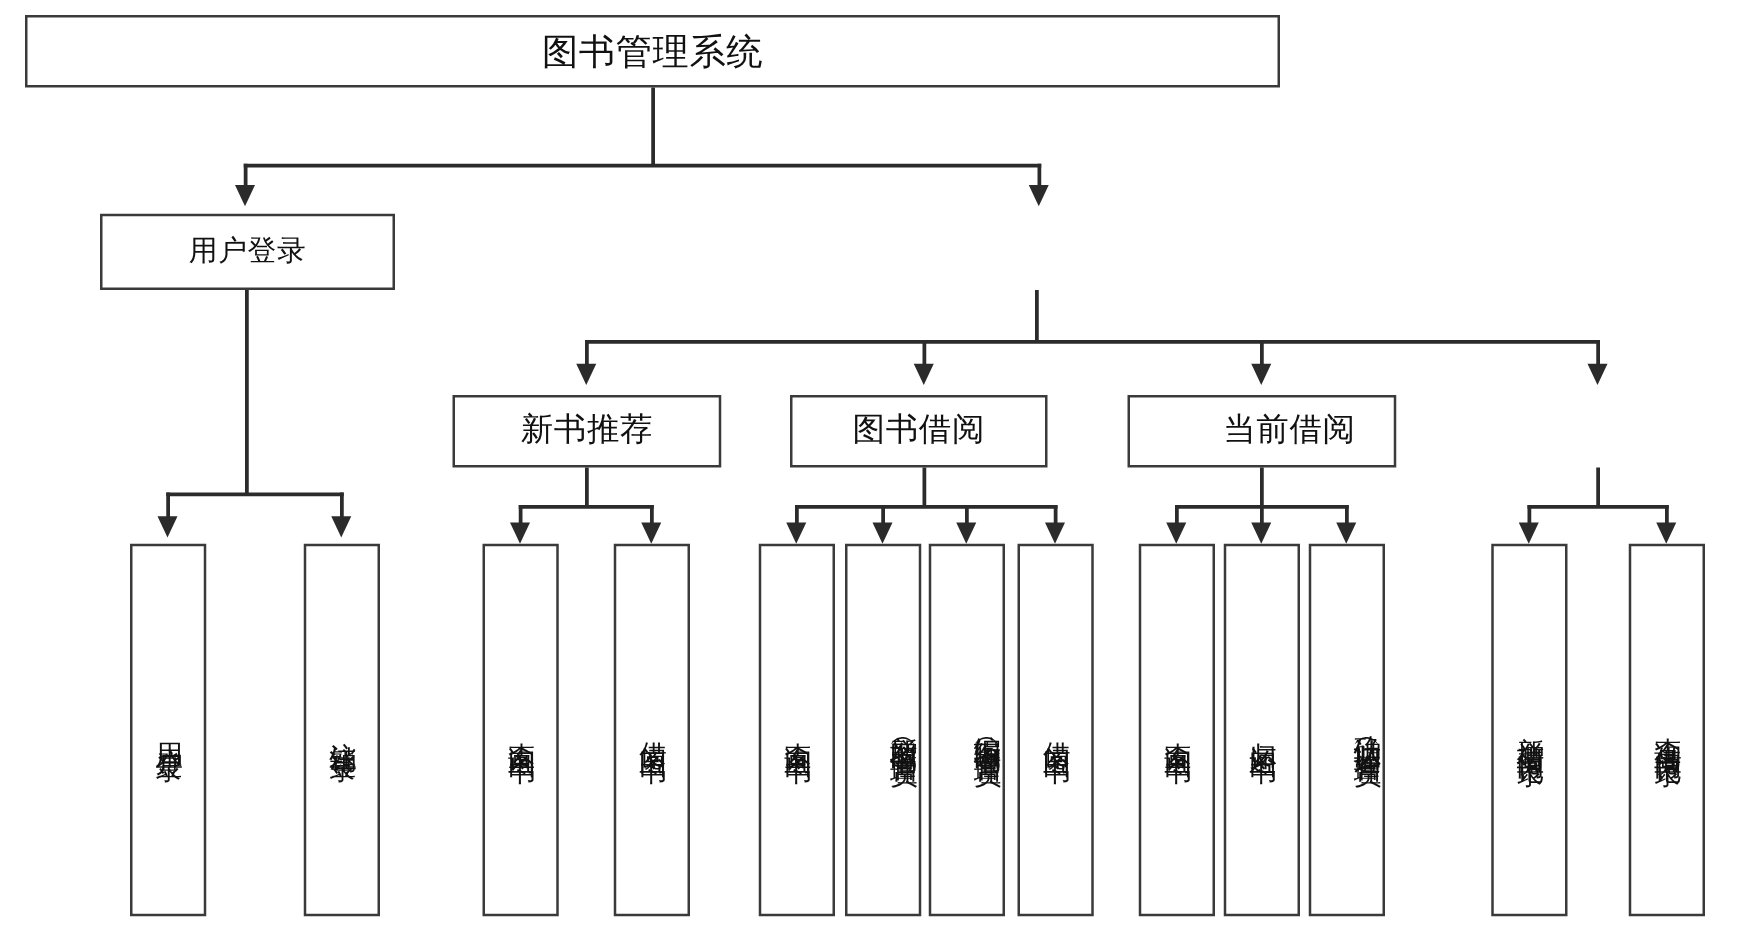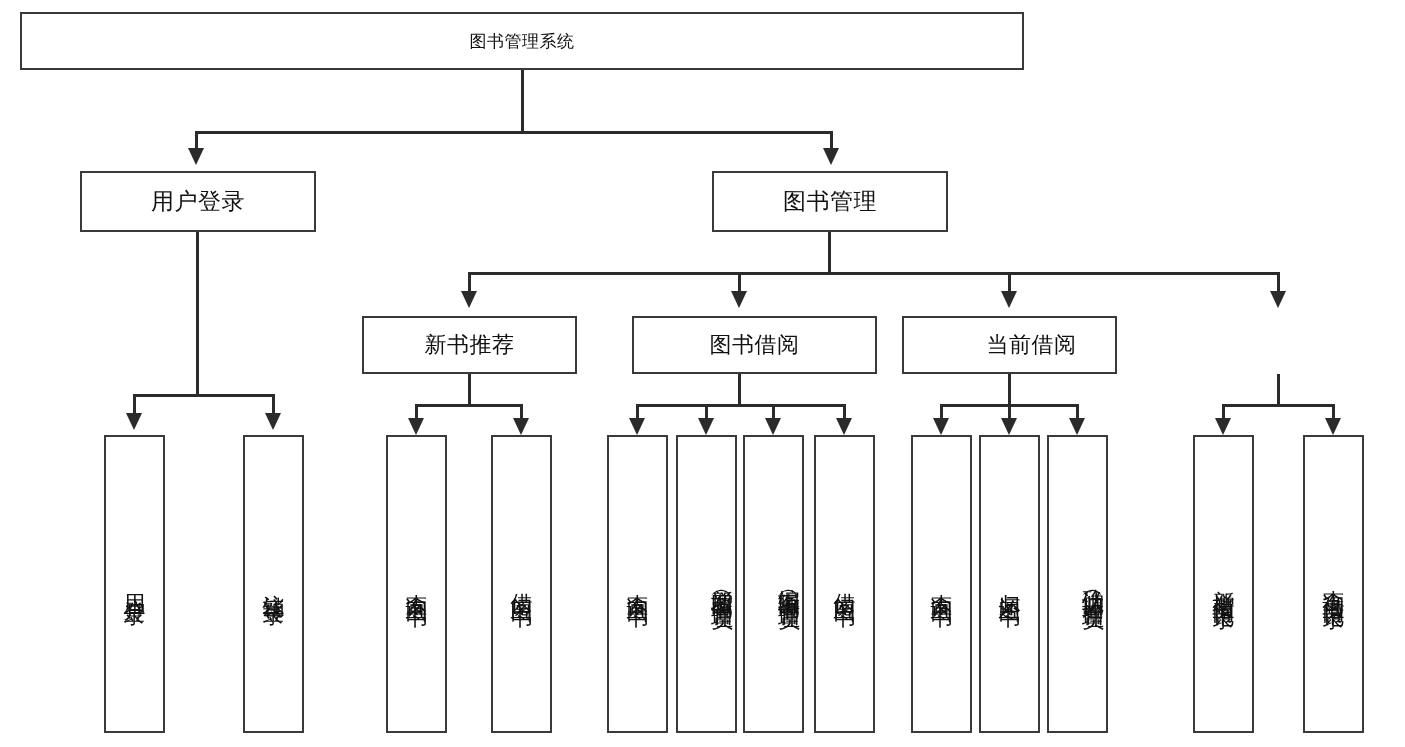--- a/index.html
+++ b/index.html
@@ -22,23 +22,23 @@
     background:#ffffff;
     border:2.5px solid #3a3a3a;
     display:flex;
     align-items:center;
     justify-content:center;
     text-align:center;
     line-height:1.18;
     color:#111111;
     letter-spacing:0.5px;
   }
-  .node.root{ font-size:17px; }
+  .node.root{ font-size:29px; }
   .node.lvl2{ font-size:23px; }
-  .node.lvl3{ font-size:22px; }
+  .node.lvl3{ font-size:26px;font-family:Liberation Mono, monospace; }
   .node.leaf{
     font-size:22px;
     writing-mode:vertical-rl;
     text-orientation:upright;
     align-items:center;
     justify-content:center;
     padding:6px 0;
     letter-spacing:4px;
   }
   .node.leaf.tall{
@@ -81,23 +81,20 @@
   <div class="line vline" style="left:521px; top:70px; width:3px; height:62px;"></div>
   <div class="line hline" style="left:195px; top:131px; width:638px; height:3px;"></div>
   <div class="line vline" style="left:195px; top:131px; width:3px; height:18px;"></div>
   <div class="arrow" style="left:188px; top:148px;"></div>
   <div class="line vline" style="left:830px; top:131px; width:3px; height:18px;"></div>
   <div class="arrow" style="left:823px; top:148px;"></div>
 
   <div class="node lvl2" style="left:80px; top:171px; width:236px; height:61px;">
     <span>用户登录</span>
   </div>
-  <div class="node lvl2" style="left:712px; top:171px; width:236px; height:61px;">
-    <span>图书管理</span>
-  </div>
 
   <div class="line vline" style="left:196px; top:232px; width:3px; height:164px;"></div>
   <div class="line hline" style="left:133px; top:394px; width:142px; height:3px;"></div>
   <div class="line vline" style="left:133px; top:394px; width:3px; height:20px;"></div>
   <div class="arrow" style="left:126px; top:413px;"></div>
   <div class="line vline" style="left:272px; top:394px; width:3px; height:20px;"></div>
   <div class="arrow" style="left:265px; top:413px;"></div>
 
   <div class="line vline" style="left:828px; top:232px; width:3px; height:42px;"></div>
   <div class="line hline" style="left:468px; top:272px; width:812px; height:3px;"></div>
@@ -110,21 +107,21 @@
 
   <div class="line vline" style="left:1008px; top:272px; width:3px; height:20px;"></div>
   <div class="arrow" style="left:1001px; top:291px;"></div>
 
   <div class="line vline" style="left:1277px; top:272px; width:3px; height:20px;"></div>
   <div class="arrow" style="left:1270px; top:291px;"></div>
 
   <div class="node lvl3" style="left:362px; top:316px; width:215px; height:58px;">
     <span>新书推荐</span>
   </div>
-  <div class="node lvl3" style="left:632px; top:316px; width:245px; height:58px;">
+  <div class="node lvl3" style="left:632px; top:316px; width:206px; height:58px;">
     <span>图书借阅</span>
   </div>
   <div class="node lvl3" style="left:902px; top:316px; width:215px; height:58px;padding-left:44px;">
     <span>当前借阅</span>
   </div>
 
   <div class="line vline" style="left:468px; top:374px; width:3px; height:32px;"></div>
   <div class="line hline" style="left:415px; top:404px; width:108px; height:3px;"></div>
   <div class="line vline" style="left:415px; top:404px; width:3px; height:16px;"></div>
   <div class="arrow" style="left:408px; top:418px;"></div>

